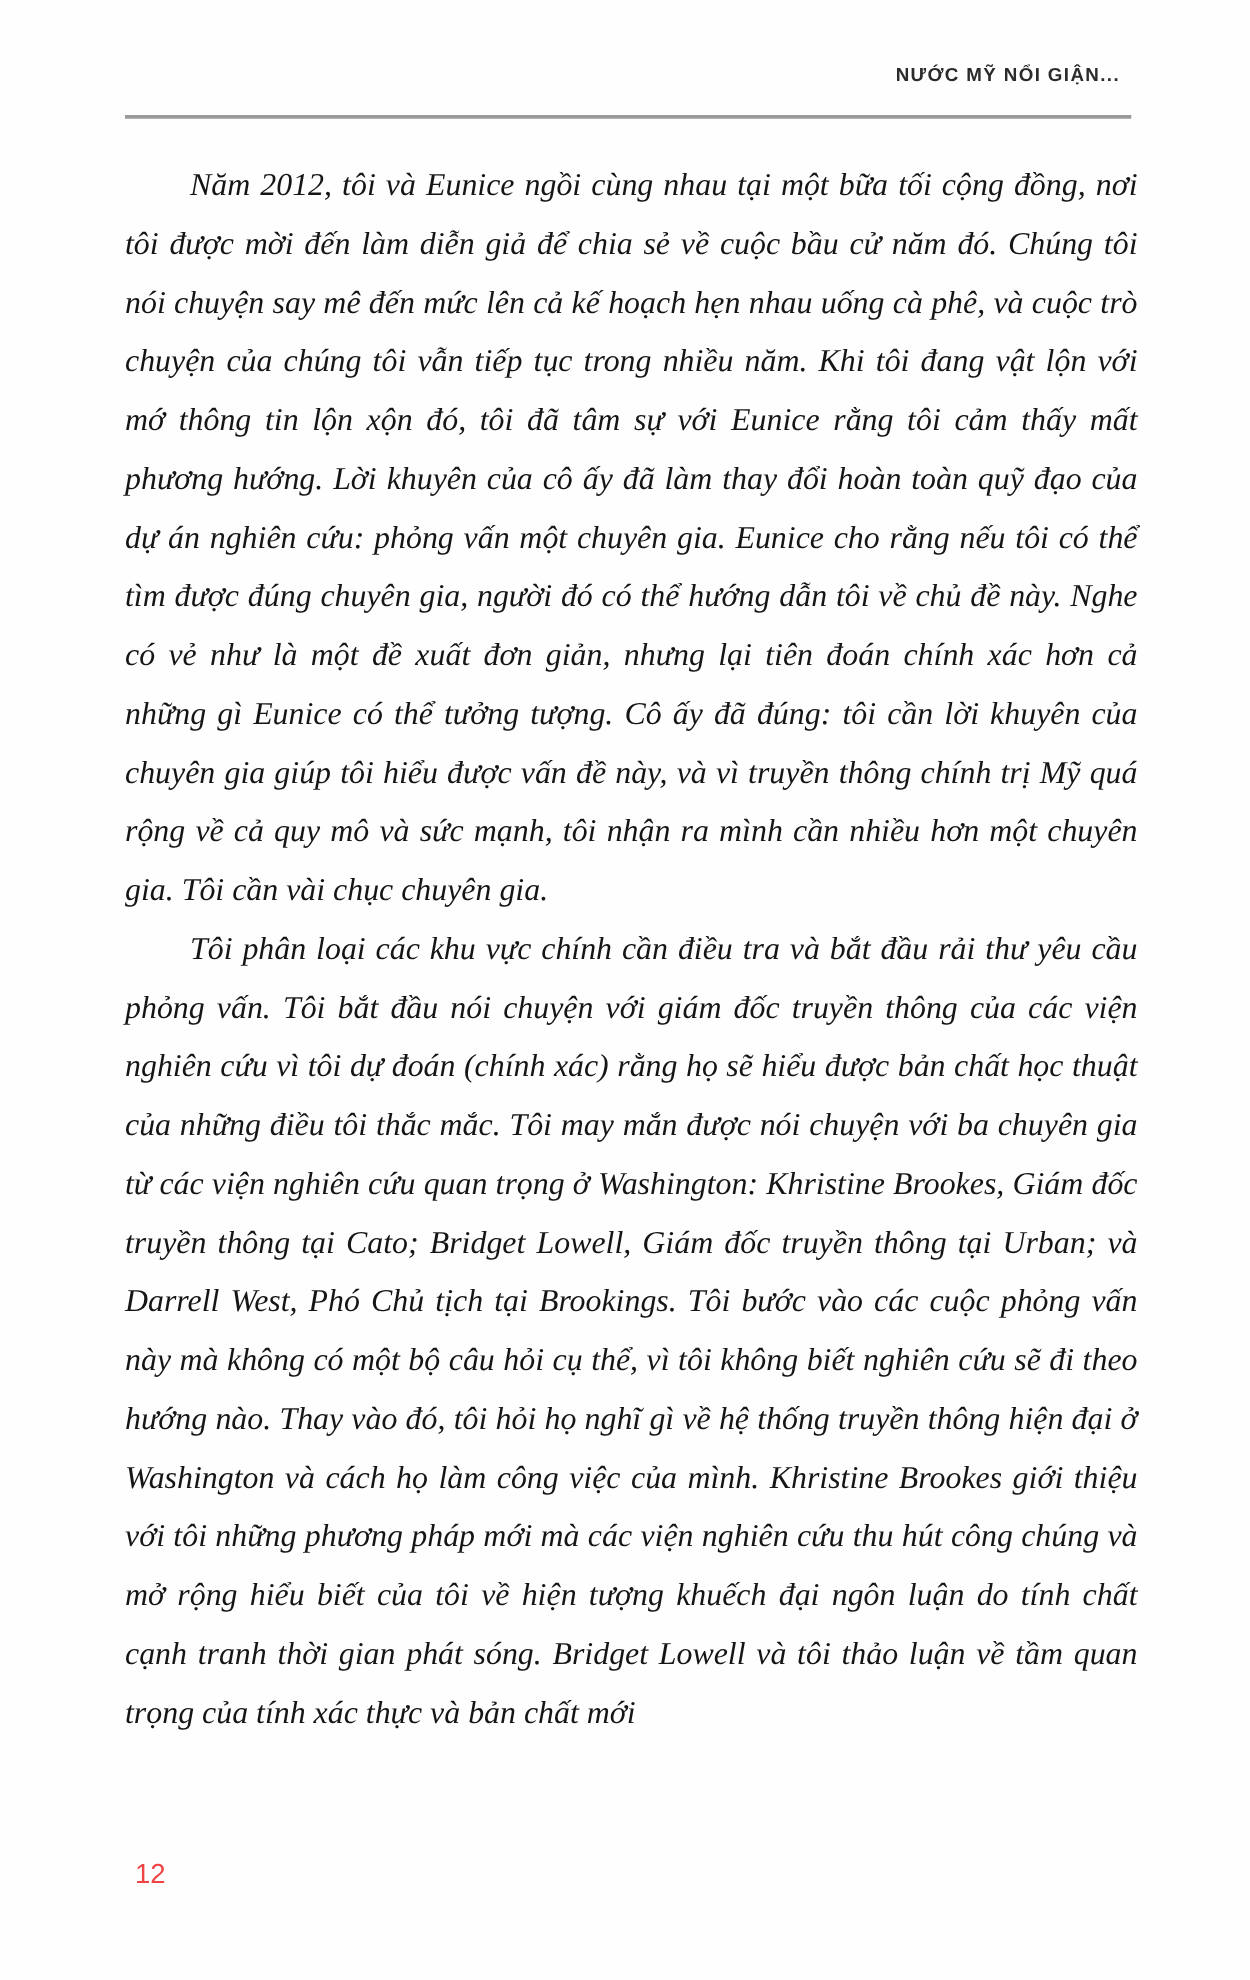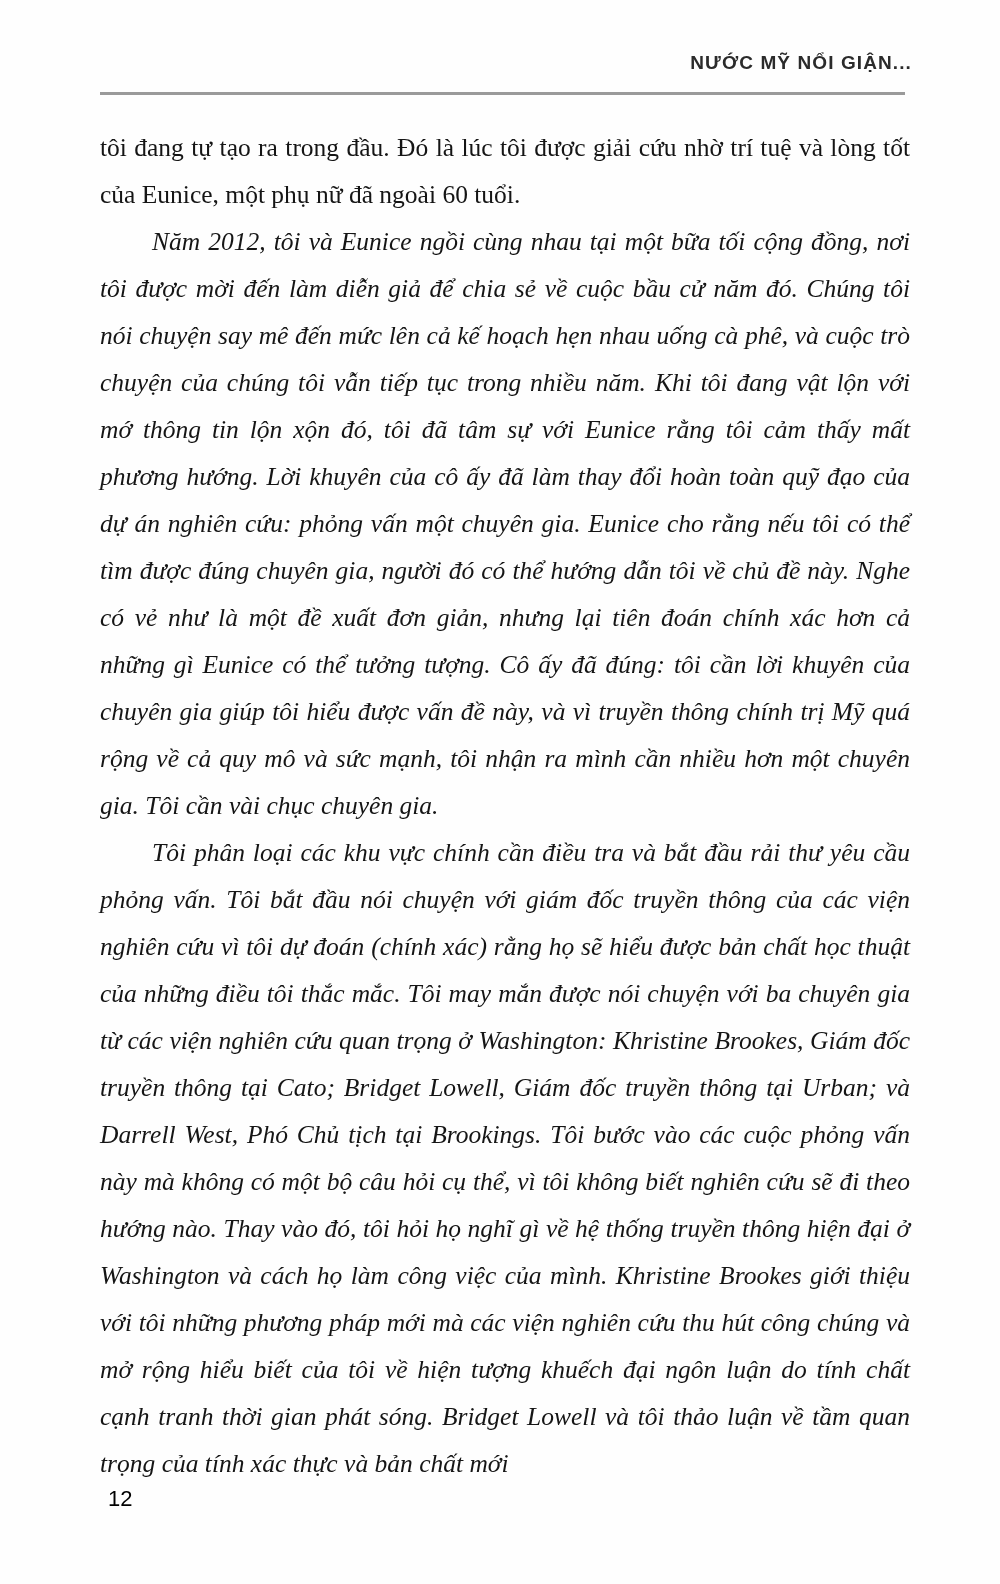--- a/index.html
+++ b/index.html
@@ -13,23 +13,23 @@
     height: 1584px;
     background: #fefefe;
     font-family: "Liberation Serif", serif;
     color: #1a1a1a;
     overflow: hidden;
     box-sizing: border-box;
   }
   .running-head {
     position: absolute;
     top: 52px;
-    right: 88px;
+    right: 104px;
     font-family: "Liberation Sans", sans-serif;
-    font-size: 19px;
+    font-size: 15px;
     font-weight: bold;
     letter-spacing: 1.1px;
     color: #2b2b2b;
     text-transform: uppercase;
     white-space: nowrap;
   }
   .head-rule {
     position: absolute;
     top: 92px;
     left: 100px;
@@ -54,33 +54,32 @@
   .body-text p.indent {
     text-indent: 52px;
     font-style: italic;
   }
   .folio {
     position: absolute;
     left: 108px;
     bottom: 72px;
     font-family: "Liberation Sans", sans-serif;
     font-size: 22px;
-    color: #000000;
+    color: #ef4444;
   }
 </style>
 </head>
 <body>
 
 <div class="page">
 
   <div class="running-head">NƯỚC MỸ NỔI GIẬN...</div>
 
   <div class="head-rule"></div>
 
   <div class="body-text">
-    <p>tôi đang tự tạo ra trong đầu. Đó là lúc tôi được giải cứu nhờ trí tuệ và lòng tốt của Eunice, một phụ nữ đã ngoài 60 tuổi.</p>
     <p class="indent">Năm 2012, tôi và Eunice ngồi cùng nhau tại một bữa tối cộng đồng, nơi tôi được mời đến làm diễn giả để chia sẻ về cuộc bầu cử năm đó. Chúng tôi nói chuyện say mê đến mức lên cả kế hoạch hẹn nhau uống cà phê, và cuộc trò chuyện của chúng tôi vẫn tiếp tục trong nhiều năm. Khi tôi đang vật lộn với mớ thông tin lộn xộn đó, tôi đã tâm sự với Eunice rằng tôi cảm thấy mất phương hướng. Lời khuyên của cô ấy đã làm thay đổi hoàn toàn quỹ đạo của dự án nghiên cứu: phỏng vấn một chuyên gia. Eunice cho rằng nếu tôi có thể tìm được đúng chuyên gia, người đó có thể hướng dẫn tôi về chủ đề này. Nghe có vẻ như là một đề xuất đơn giản, nhưng lại tiên đoán chính xác hơn cả những gì Eunice có thể tưởng tượng. Cô ấy đã đúng: tôi cần lời khuyên của chuyên gia giúp tôi hiểu được vấn đề này, và vì truyền thông chính trị Mỹ quá rộng về cả quy mô và sức mạnh, tôi nhận ra mình cần nhiều hơn một chuyên gia. Tôi cần vài chục chuyên gia.</p>
     <p class="indent">Tôi phân loại các khu vực chính cần điều tra và bắt đầu rải thư yêu cầu phỏng vấn. Tôi bắt đầu nói chuyện với giám đốc truyền thông của các viện nghiên cứu vì tôi dự đoán (chính xác) rằng họ sẽ hiểu được bản chất học thuật của những điều tôi thắc mắc. Tôi may mắn được nói chuyện với ba chuyên gia từ các viện nghiên cứu quan trọng ở Washington: Khristine Brookes, Giám đốc truyền thông tại Cato; Bridget Lowell, Giám đốc truyền thông tại Urban; và Darrell West, Phó Chủ tịch tại Brookings. Tôi bước vào các cuộc phỏng vấn này mà không có một bộ câu hỏi cụ thể, vì tôi không biết nghiên cứu sẽ đi theo hướng nào. Thay vào đó, tôi hỏi họ nghĩ gì về hệ thống truyền thông hiện đại ở Washington và cách họ làm công việc của mình. Khristine Brookes giới thiệu với tôi những phương pháp mới mà các viện nghiên cứu thu hút công chúng và mở rộng hiểu biết của tôi về hiện tượng khuếch đại ngôn luận do tính chất cạnh tranh thời gian phát sóng. Bridget Lowell và tôi thảo luận về tầm quan trọng của tính xác thực và bản chất mới</p>
   </div>
 
   <div class="folio">12</div>
 
 </div>
 
 </body></html>

